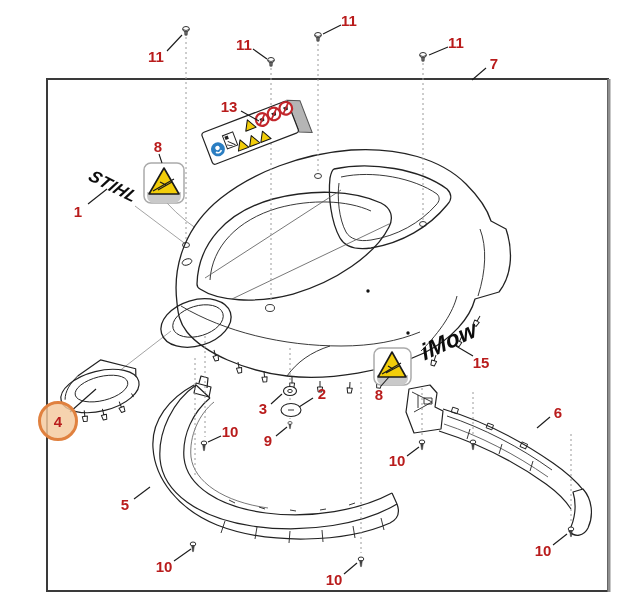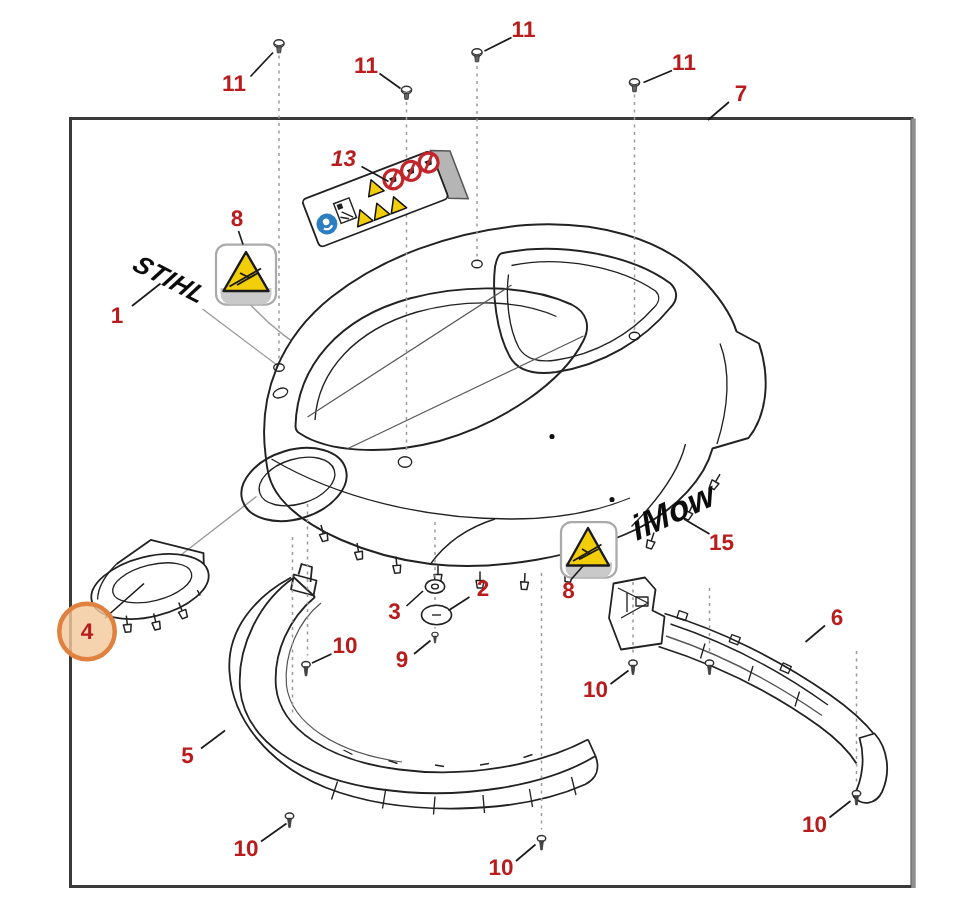--- a/index.html
+++ b/index.html
@@ -245,21 +245,21 @@
         <line x1="553" y1="545" x2="567" y2="534"></line>
         <line x1="550" y1="417" x2="537" y2="428"></line>
         <line x1="381" y1="386" x2="389" y2="377"></line>
         <line x1="473" y1="356" x2="456" y2="346"></line>
       </g>
 </svg>
 
 <div id="callout-layer">
       <div class="callout" style="left: 78px; top: 211px;">1</div>
       <div class="callout" style="left: 158px; top: 146px;">8</div>
-      <div class="callout" style="left: 229px; top: 106px; font-style: italic;">13</div>
+      <div class="callout" style="left: 229px; top: 106px;">13</div>
       <div class="callout" style="left: 156px; top: 56px;">11</div>
       <div class="callout" style="left: 244px; top: 44px;">11</div>
       <div class="callout" style="left: 349px; top: 20px;">11</div>
       <div class="callout" style="left: 456px; top: 42px;">11</div>
       <div class="callout" style="left: 494px; top: 63px;">7</div>
       <div class="callout" style="left: 322px; top: 393px;">2</div>
       <div class="callout" style="left: 263px; top: 408px;">3</div>
       <div class="callout" style="left: 268px; top: 440px;">9</div>
       <div class="callout highlight" style="left: 58px; top: 421px;">4</div>
       <div class="callout" style="left: 125px; top: 504px;">5</div>

